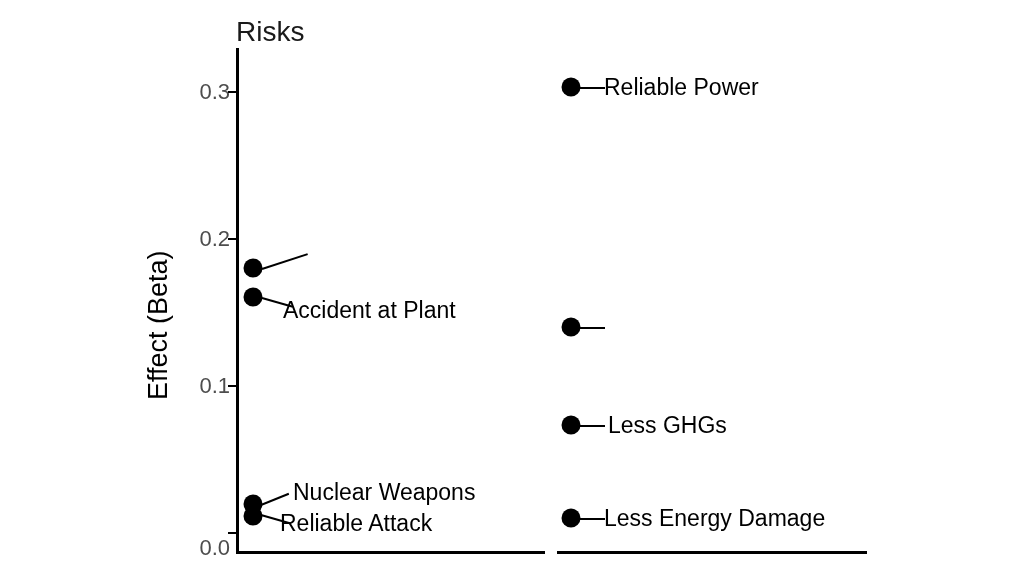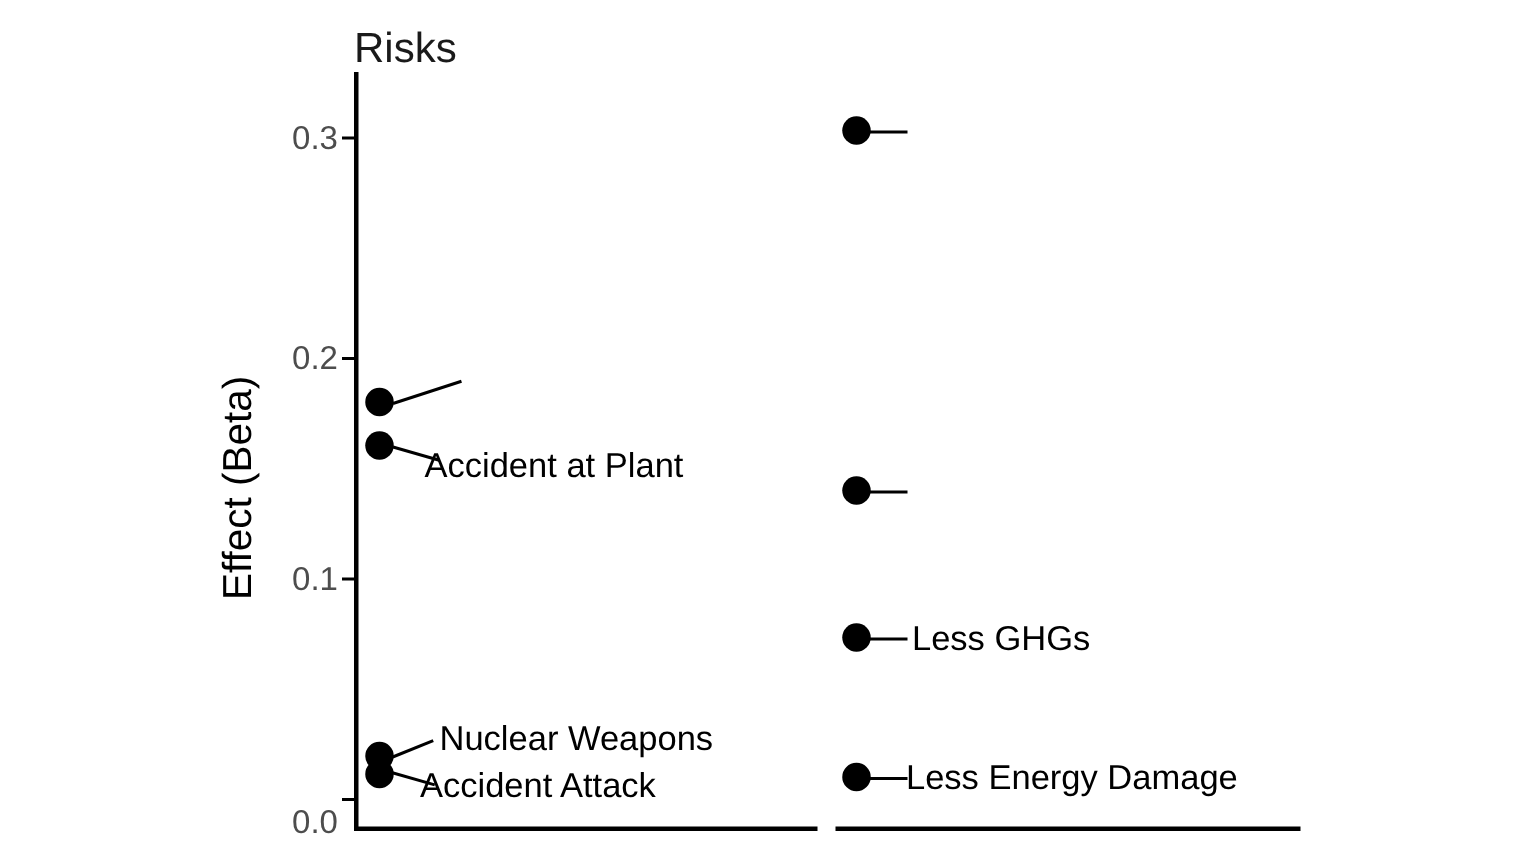--- a/index.html
+++ b/index.html
@@ -42,21 +42,21 @@
     font-size: 28px;
     color: #1a1a1a;
     white-space: nowrap;
   }
 
   
   .tick-label {
     position: absolute;
     font-size: 22px;
     color: #4d4d4d;
-    text-align: center;
+    text-align: right;
     white-space: nowrap;
     transform: translateY(-50%);
   }
   .tick-mark {
     position: absolute;
     height: 2px;
     width: 9px;
     background: #000000;
     transform: translateY(-50%);
   }
@@ -134,24 +134,25 @@
   <div class="dot" style="left:253px; top:297px;"></div>
   <div class="leader" style="left:262px; top:297px; width:32px; transform: rotate(16deg);"></div>
   <div class="point-label" style="left:283px; top:295px;">Accident at Plant</div>
 
   <div class="dot" style="left:253px; top:504px;"></div>
   <div class="leader" style="left:261px; top:504px; width:30px; transform: rotate(-22deg);"></div>
   <div class="point-label" style="left:293px; top:477px;">Nuclear Weapons</div>
 
   <div class="dot" style="left:253px; top:516px;"></div>
   <div class="leader" style="left:261px; top:514px; width:30px; transform: rotate(16deg);"></div>
-  <div class="point-label" style="left:280px; top:508px;">Accident Attack</div>
+  <div class="point-label" style="left:280px; top:508px;">Reliable Attack</div>
 
   <div class="dot" style="left:571px; top:87px;"></div>
   <div class="leader" style="left:580px; top:87px; width:25px;"></div>
+  <div class="point-label" style="left:604px; top:72px;">Reliable Power</div>
 
   <div class="dot" style="left:571px; top:327px;"></div>
   <div class="leader" style="left:580px; top:327px; width:25px;"></div>
 
   <div class="dot" style="left:571px; top:425px;"></div>
   <div class="leader" style="left:580px; top:425px; width:25px;"></div>
   <div class="point-label" style="left:608px; top:410px;">Less GHGs</div>
 
   <div class="dot" style="left:571px; top:518px;"></div>
   <div class="leader" style="left:580px; top:518px; width:25px;"></div>

